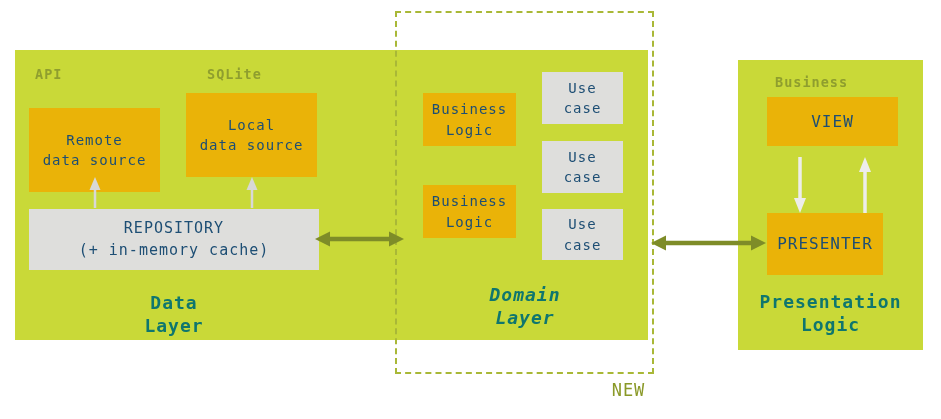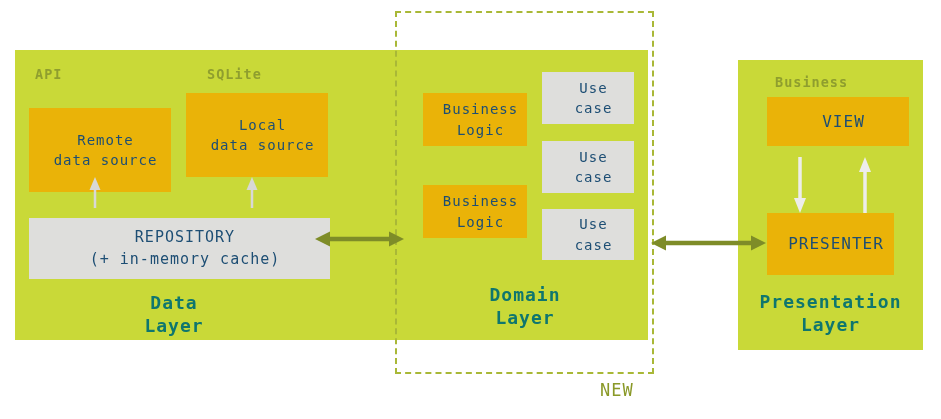--- a/index.html
+++ b/index.html
@@ -35,28 +35,27 @@
     position: absolute;
     display: flex;
     align-items: center;
     justify-content: center;
     text-align: center;
     color: #1d4e74;
     white-space: pre-line;
     font-size: 14px;
     line-height: 1.45;
     letter-spacing: 1px;
-    padding-left: 11px;
   }
   .box-light { background: #eab308; }
   .box-gray  { background: #dededc; }
 
   .box-remote    { left: 14px;  top: 43px;  width: 131px; height: 84px; margin-top: 15px; }
   .box-local     { left: 171px; top: 43px;  width: 131px; height: 84px; }
-  .box-repo      { left: 14px;  top: 159px; width: 290px; height: 61px; font-size: 15px; margin-top: 9px; }
+  .box-repo      { left: 14px;  top: 159px; width: 290px; height: 61px; font-size: 15px; }
   .box-bl1       { left: 21px;  top: 43px;  width: 93px;  height: 53px; }
   .box-bl2       { left: 21px;  top: 135px; width: 93px;  height: 53px; }
   .box-uc1       { left: 140px; top: 22px;  width: 81px;  height: 52px; }
   .box-uc2       { left: 140px; top: 91px;  width: 81px;  height: 52px; }
   .box-uc3       { left: 140px; top: 159px; width: 81px;  height: 51px; }
   .box-view      { left: 29px;  top: 37px;  width: 131px; height: 49px; font-size: 16px; }
   .box-presenter { left: 29px;  top: 153px; width: 116px; height: 62px; font-size: 16px; }
 
   .mini-label {
     position: absolute;
@@ -75,28 +74,28 @@
     left: 0;
     text-align: center;
     color: #0f766e;
     font-weight: bold;
     font-size: 18px;
     line-height: 1.25;
     white-space: pre-line;
     letter-spacing: 1px;
   }
   .title-data   { left: 14px; width: 290px; top: 242px; }
-  .title-domain { top: 234px; }
+  .title-domain { top: 234px; font-style: italic; }
   .title-pres   { top: 231px; }
 
   .new-label {
     position: absolute;
     left: 600px; top: 380px;
     width: 57px;
-    text-align: left;
+    text-align: center;
     color: #8a9928;
     font-size: 17px;
     letter-spacing: 1px;
   }
 
   .icon { position: absolute; display: block; }
   .h-arrow-left  { left: 315px; top: 230px; }
   .h-arrow-right { left: 651px; top: 234px; }
   .up-arrow-1 { left: 74px;  top: 127px; }
   .up-arrow-2 { left: 231px; top: 127px; }
@@ -164,21 +163,21 @@
       <polygon points="7,56 1,41 13,41" fill="#ededeb"></polygon>
     </svg>
     <svg class="icon v-arrow-up" width="14" height="56" viewBox="0 0 14 56">
       <line x1="7" y1="56" x2="7" y2="13" stroke="#ededeb" stroke-width="3.5"></line>
       <polygon points="7,0 1,15 13,15" fill="#ededeb"></polygon>
     </svg>
 
     <div class="box box-light box-presenter">PRESENTER</div>
 
     <div class="layer-title title-pres">Presentation
-Layer</div>
+Logic</div>
   </div>
 
   <svg class="icon h-arrow-left" width="89" height="18" viewBox="0 0 89 18">
     <line x1="13" y1="9" x2="76" y2="9" stroke="#7e8c28" stroke-width="4.5"></line>
     <polygon points="0,9 15,1.5 15,16.5" fill="#7e8c28"></polygon>
     <polygon points="89,9 74,1.5 74,16.5" fill="#7e8c28"></polygon>
   </svg>
 
   <svg class="icon h-arrow-right" width="115" height="18" viewBox="0 0 115 18">
     <line x1="13" y1="9" x2="102" y2="9" stroke="#7e8c28" stroke-width="4.5"></line>

